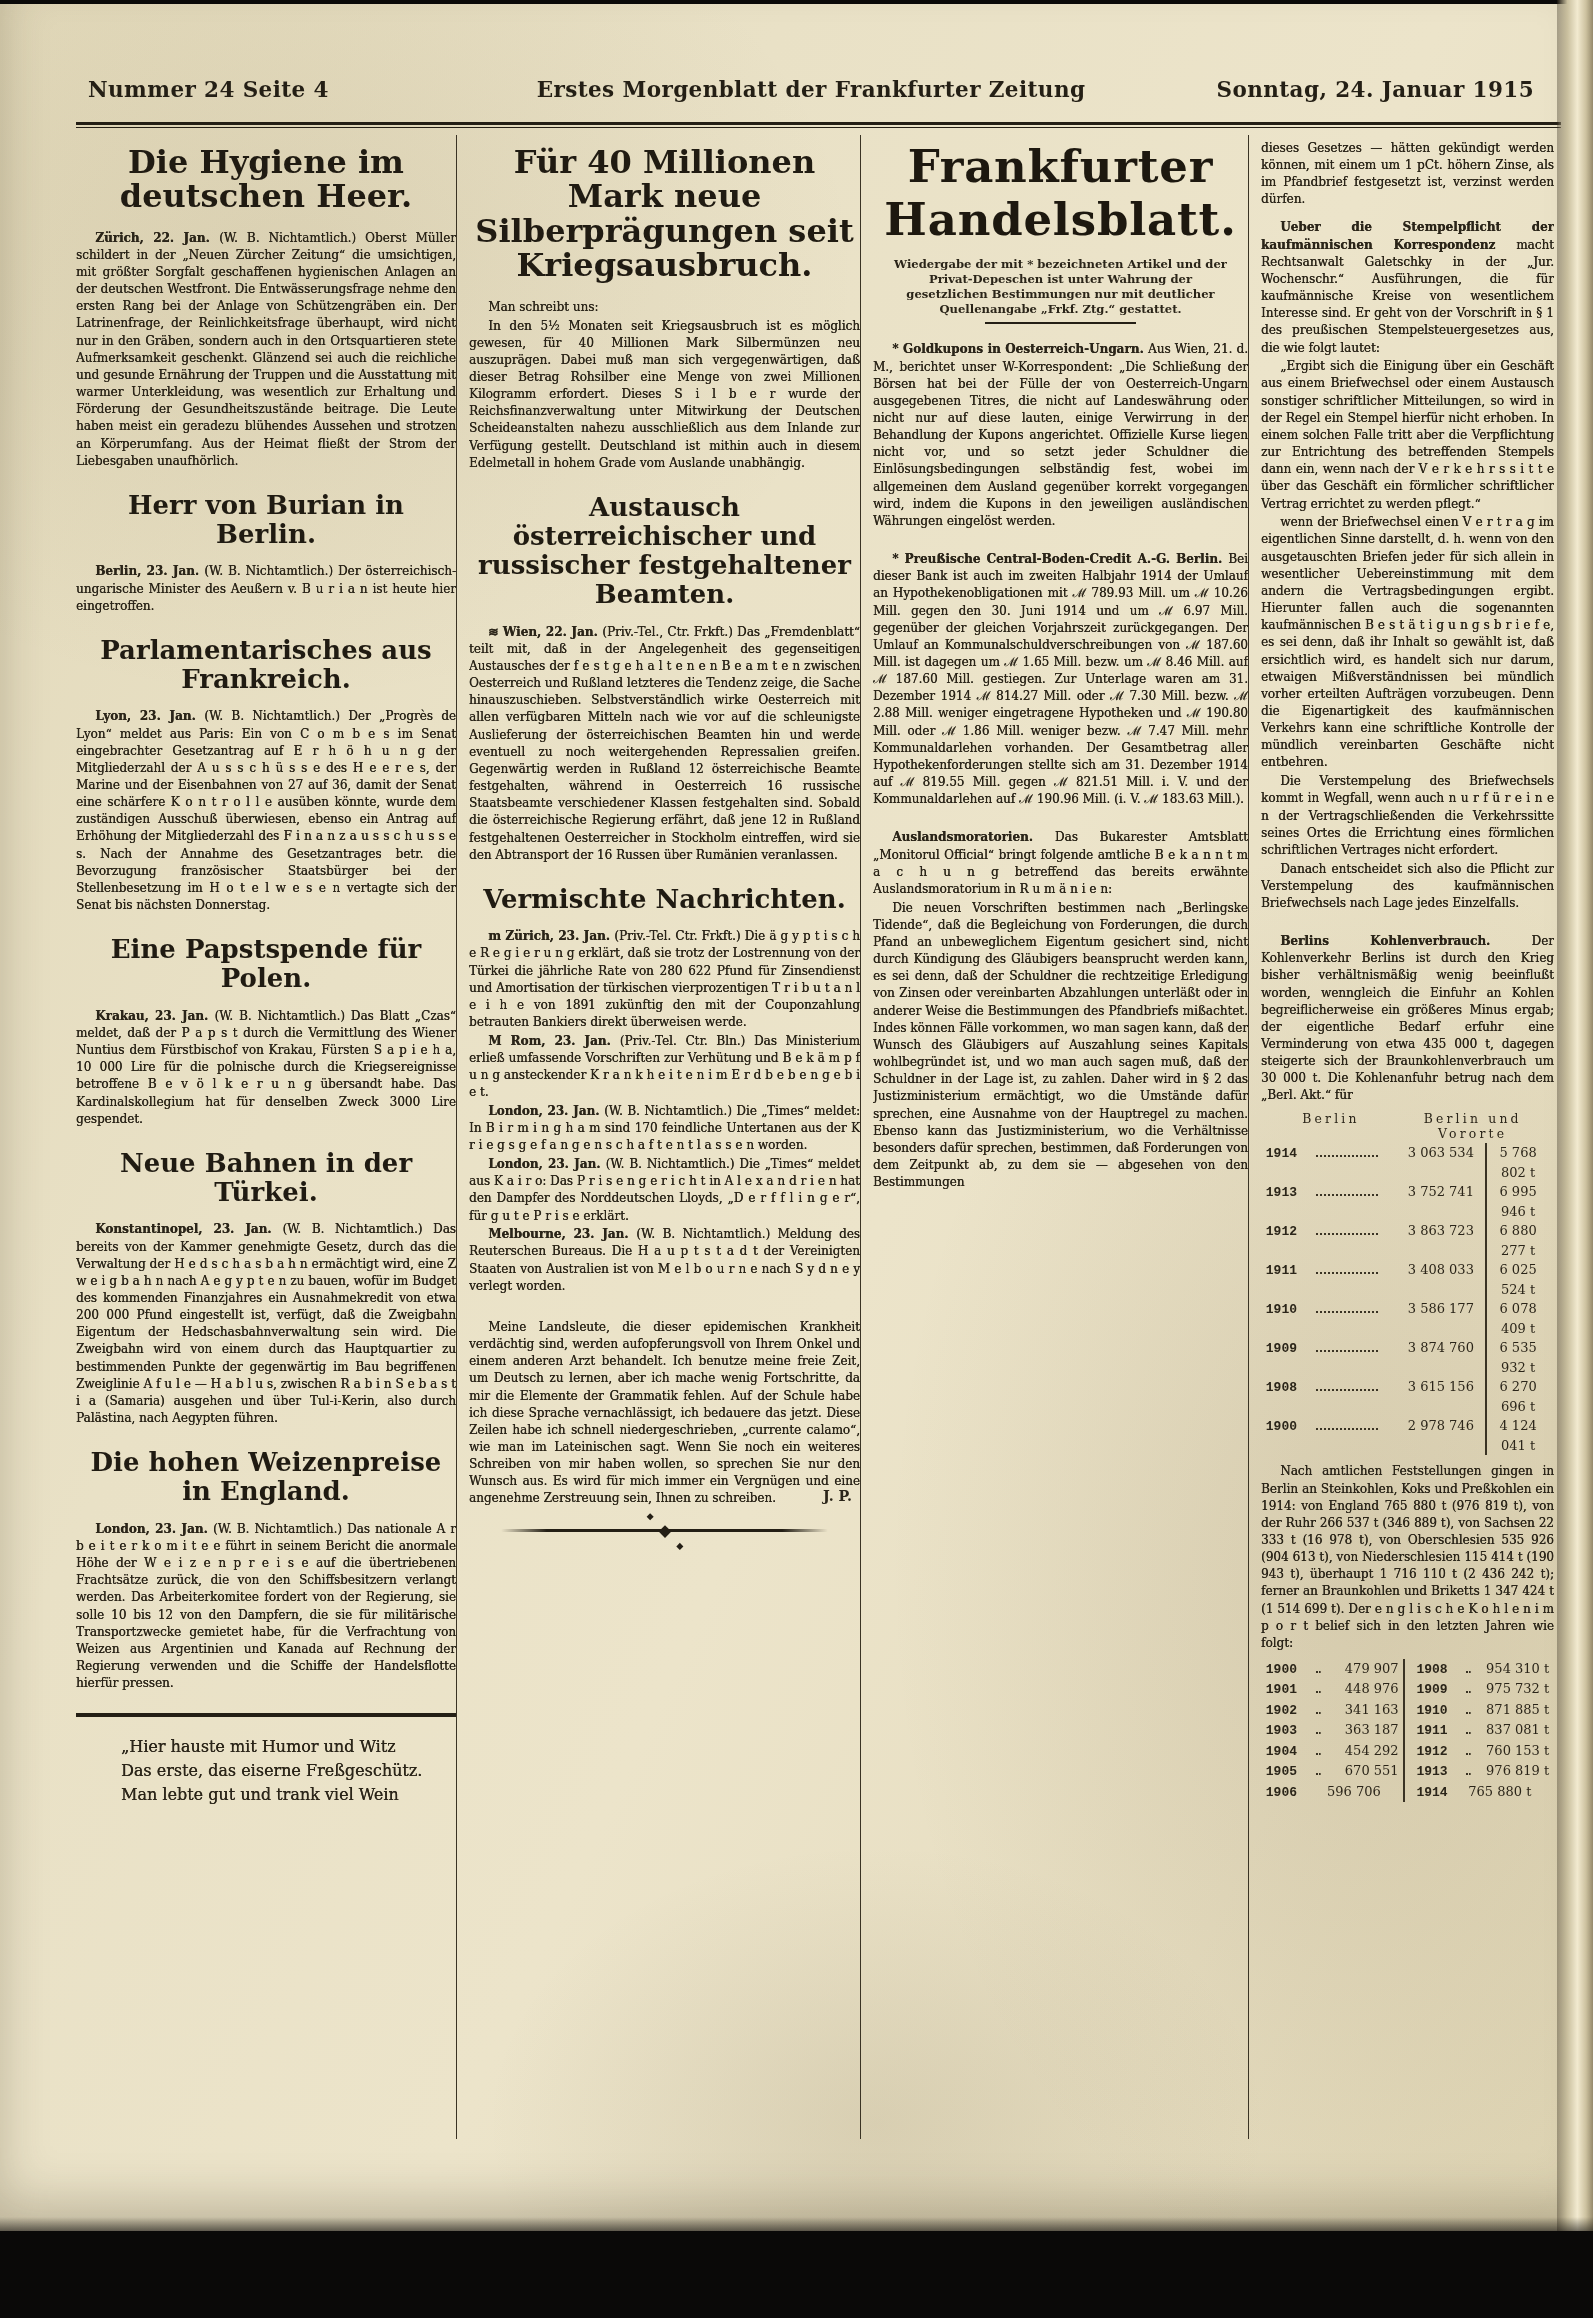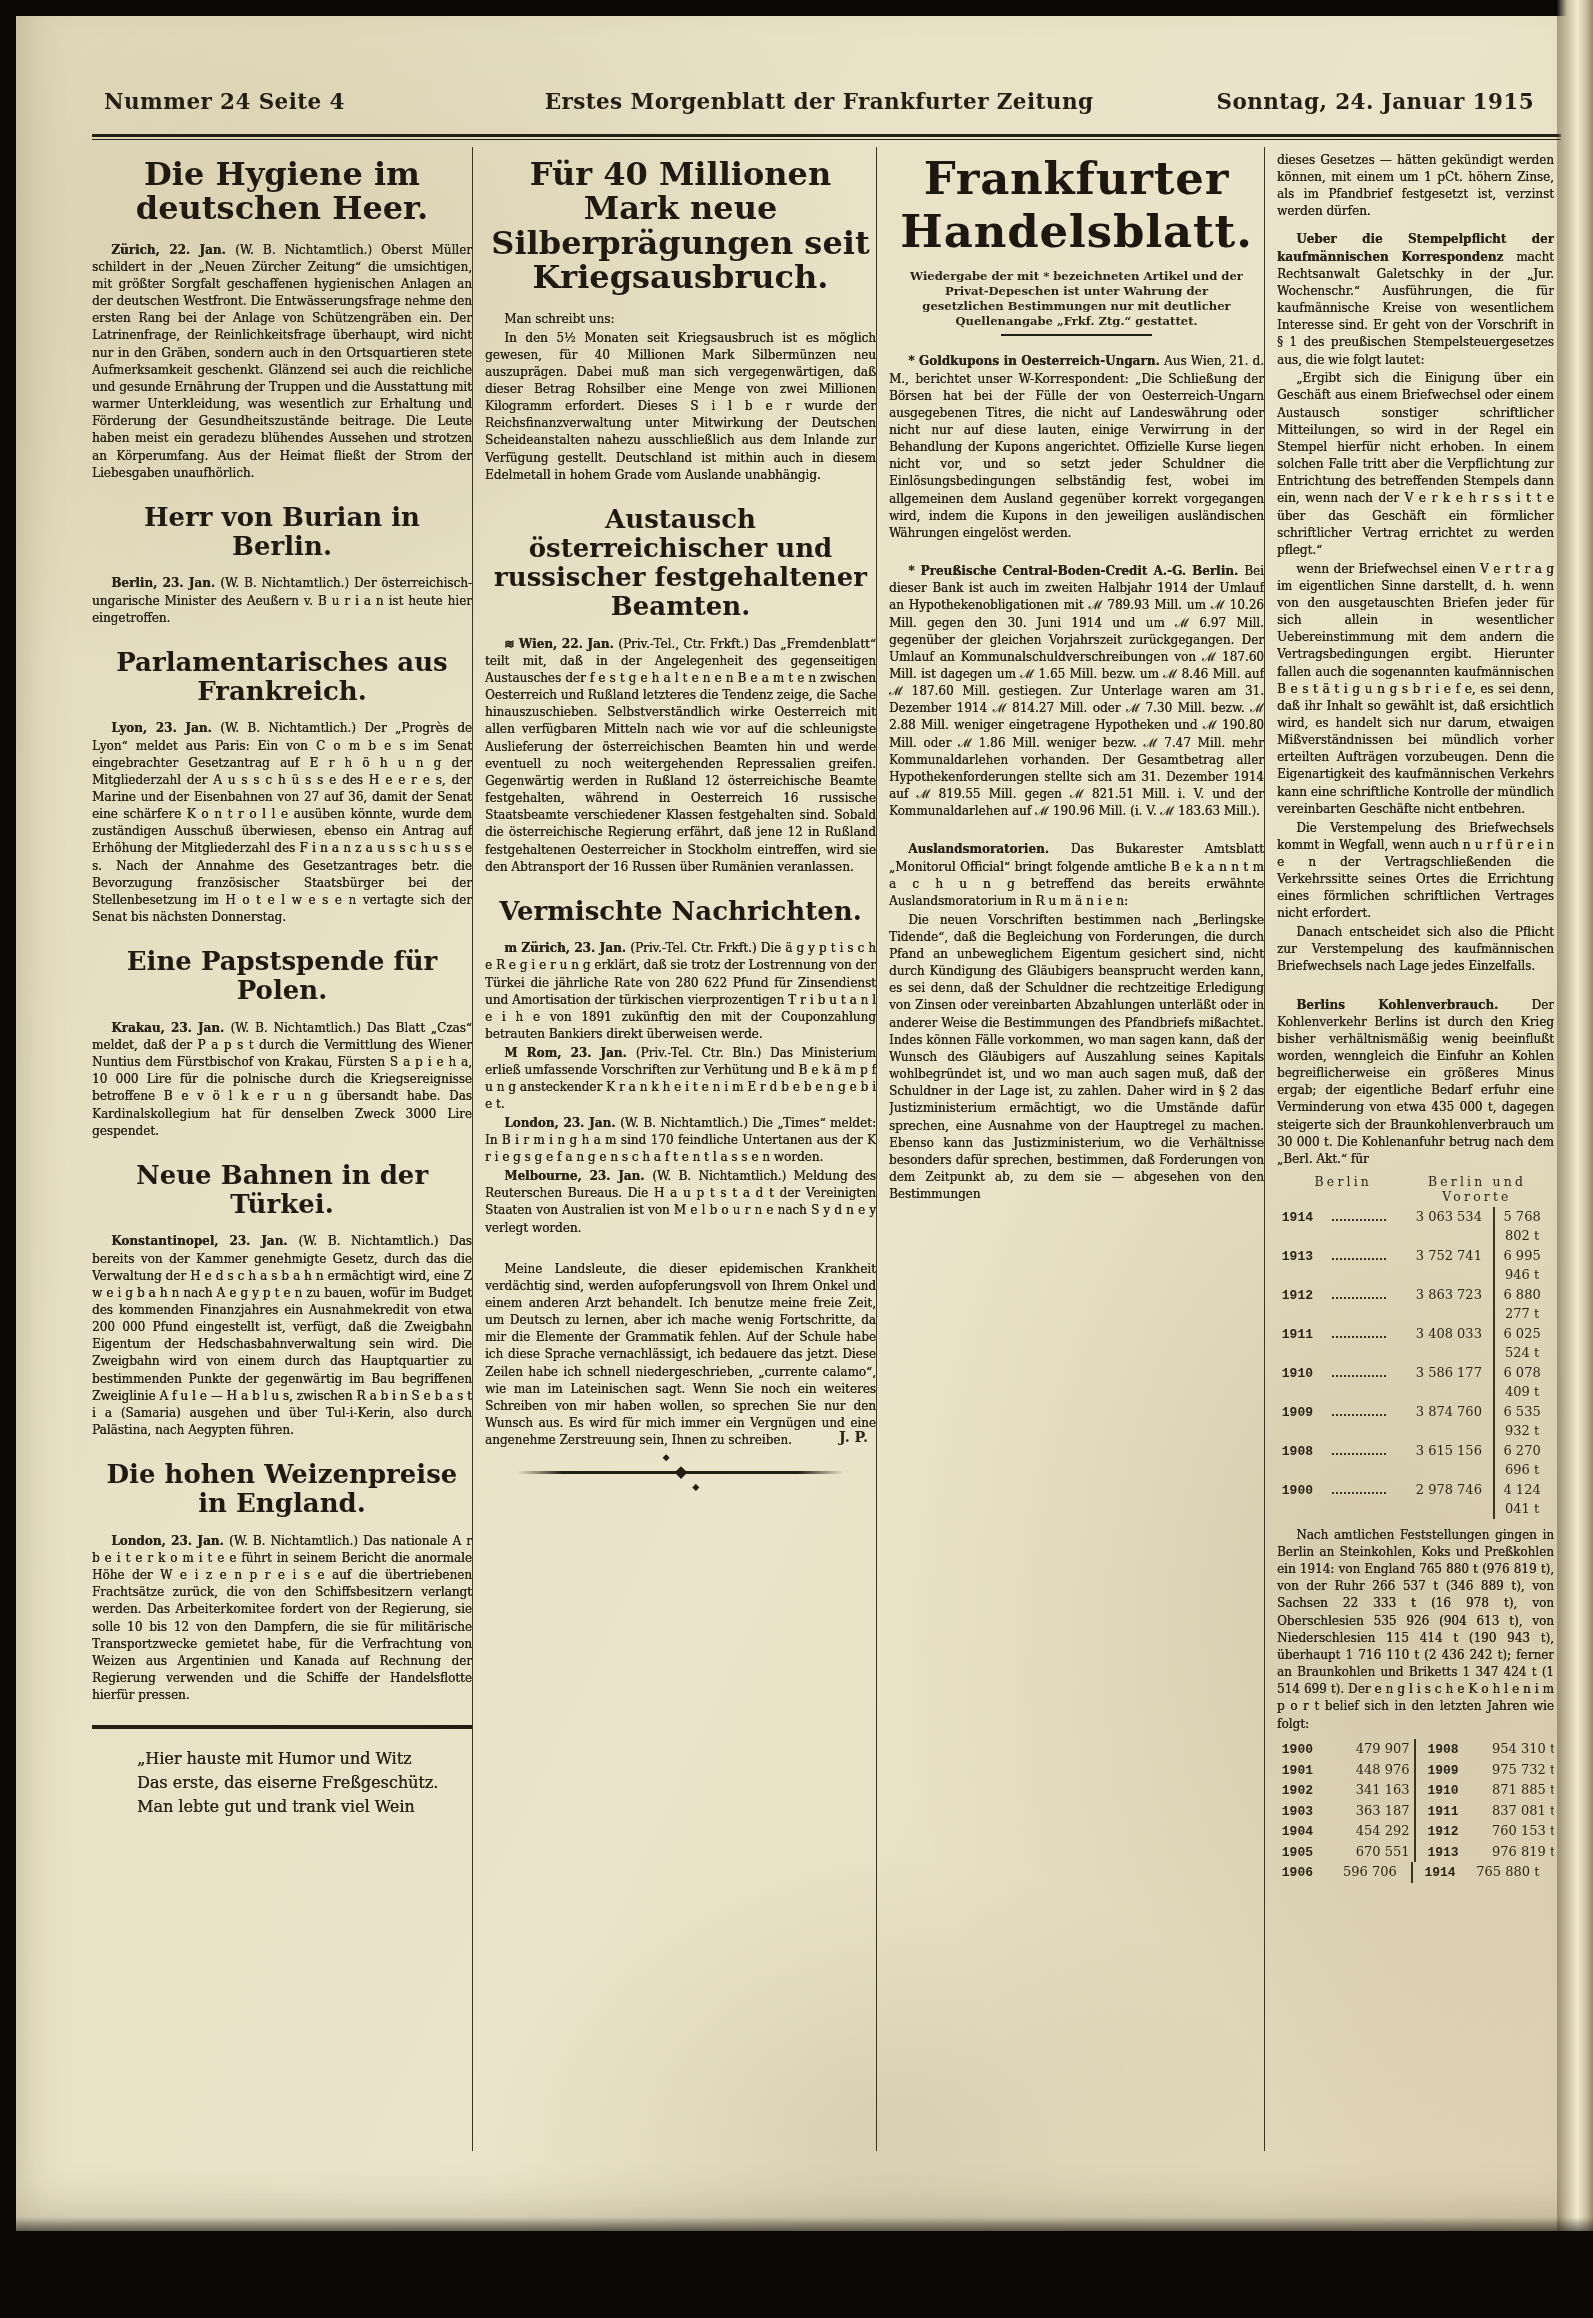--- a/index.html
+++ b/index.html
@@ -1,24 +1,24 @@
 <!DOCTYPE html>
 <html style="font-size:12.7px"><head>
 <meta charset="utf-8">
 <style>
   html,body{margin:0;padding:0;width:1594px;height:2319px;overflow:hidden;background:#0a0908;}
   *{box-sizing:border-box;}
   .photo{position:relative;width:1594px;height:2319px;background:#0a0908;font-family:"DejaVu Serif","Liberation Serif",serif;color:#2b2519;}
-  .paper{position:absolute;left:0;top:16px;right:0;height:2231px;
+  .paper{position:absolute;left:0;top:4px;right:0;height:2231px;
     background:
       radial-gradient(956px 717px at 18% 12%, rgba(120,100,60,.10), transparent 60%),
       radial-gradient(717px 1115px at 85% 70%, rgba(110,90,55,.14), transparent 65%),
       radial-gradient(558px 398px at 55% 95%, rgba(100,85,50,.12), transparent 70%),
       linear-gradient(115deg,#e2d9ba 0%,#e9e1c6 30%,#ece4ca 55%,#e6ddc0 80%,#ddd3b2 100%);
-    box-shadow:inset 0 -32px 48px rgba(60,48,25,.25);margin-left:16px;}
+    box-shadow:inset 0 -32px 48px rgba(60,48,25,.25);}
   .curl{position:absolute;right:0;top:0;width:37px;height:2231px;
     background:linear-gradient(to right, rgba(40,32,18,.35) 0%, #c9bf9e 28%, #f2ead0 55%, #cdc2a0 78%, #8d8264 100%);}
   .bottom-black{position:absolute;left:0;bottom:0;width:1594px;height:88px;background:#0a0908;}
   .bottom-black::before{content:"";position:absolute;left:0;top:-14.3px;width:100%;height:14.3px;
     background:linear-gradient(to bottom, transparent, rgba(10,9,8,.55));}
 
   .page-header{position:absolute;left:88px;right:60px;top:73px;display:flex;align-items:baseline;
     font-weight:bold;font-size:21.5px;letter-spacing:0.4px;color:#241f15;}
   .ph-left{width:343px;}
   .ph-center{flex:1;text-align:center;}
@@ -133,20 +133,21 @@
         </div>
         <div class="article">
           <div class="h-md">Austausch österreichischer und russischer festgehaltener Beamten.</div>
           <p class="bp"><b class="dl">≋ Wien, 22. Jan. </b><span>(Priv.-Tel., Ctr. Frkft.) Das „Fremdenblatt“ teilt mit, daß in der Angelegenheit des gegenseitigen Austausches der f e s t g e h a l t e n e n B e a m t e n zwischen Oesterreich und Rußland letzteres die Tendenz zeige, die Sache hinauszuschieben. Selbstverständlich wirke Oesterreich mit allen verfügbaren Mitteln nach wie vor auf die schleunigste Auslieferung der österreichischen Beamten hin und werde eventuell zu noch weitergehenden Repressalien greifen. Gegenwärtig werden in Rußland 12 österreichische Beamte festgehalten, während in Oesterreich 16 russische Staatsbeamte verschiedener Klassen festgehalten sind. Sobald die österreichische Regierung erfährt, daß jene 12 in Rußland festgehaltenen Oesterreicher in Stockholm eintreffen, wird sie den Abtransport der 16 Russen über Rumänien veranlassen.</span></p>
         </div>
         <div class="article">
           <div class="h-md">Vermischte Nachrichten.</div>
           <p class="bp"><b class="dl">m Zürich, 23. Jan. </b><span>(Priv.-Tel. Ctr. Frkft.) Die ä g y p t i s c h e R e g i e r u n g erklärt, daß sie trotz der Lostrennung von der Türkei die jährliche Rate von 280 622 Pfund für Zinsendienst und Amortisation der türkischen vierprozentigen T r i b u t a n l e i h e von 1891 zukünftig den mit der Couponzahlung betrauten Bankiers direkt überweisen werde.</span></p>
           <p class="bp"><b class="dl">M Rom, 23. Jan. </b><span>(Priv.-Tel. Ctr. Bln.) Das Ministerium erließ umfassende Vorschriften zur Verhütung und B e k ä m p f u n g ansteckender K r a n k h e i t e n i m E r d b e b e n g e b i e t.</span></p>
           <p class="bp"><b class="dl">London, 23. Jan. </b><span>(W. B. Nichtamtlich.) Die „Times“ meldet: In B i r m i n g h a m sind 170 feindliche Untertanen aus der K r i e g s g e f a n g e n s c h a f t e n t l a s s e n worden.</span></p>
+          <p class="bp"><b class="dl">London, 23. Jan. </b><span>(W. B. Nichtamtlich.) Die „Times“ meldet aus K a i r o: Das P r i s e n g e r i c h t in A l e x a n d r i e n hat den Dampfer des Norddeutschen Lloyds, „D e r f f l i n g e r“, für g u t e P r i s e erklärt.</span></p>
           <p class="bp"><b class="dl">Melbourne, 23. Jan. </b><span>(W. B. Nichtamtlich.) Meldung des Reuterschen Bureaus. Die H a u p t s t a d t der Vereinigten Staaten von Australien ist von M e l b o u r n e nach S y d n e y verlegt worden.</span></p>
         </div>
         <div class="article" style="margin-top:24px">
           <p class="bp">Meine Landsleute, die dieser epidemischen Krankheit verdächtig sind, werden aufopferungsvoll von Ihrem Onkel und einem anderen Arzt behandelt. Ich benutze meine freie Zeit, um Deutsch zu lernen, aber ich mache wenig Fortschritte, da mir die Elemente der Grammatik fehlen. Auf der Schule habe ich diese Sprache vernachlässigt, ich bedauere das jetzt. Diese Zeilen habe ich schnell niedergeschrieben, „currente calamo“, wie man im Lateinischen sagt. Wenn Sie noch ein weiteres Schreiben von mir haben wollen, so sprechen Sie nur den Wunsch aus. Es wird für mich immer ein Vergnügen und eine angenehme Zerstreuung sein, Ihnen zu schreiben.</p>
           <div class="sig" style="margin-top:-20px">J. P.</div>
         </div>
         <div class="orn">
             <span class="diamond"></span>
           </div>
       </div>

